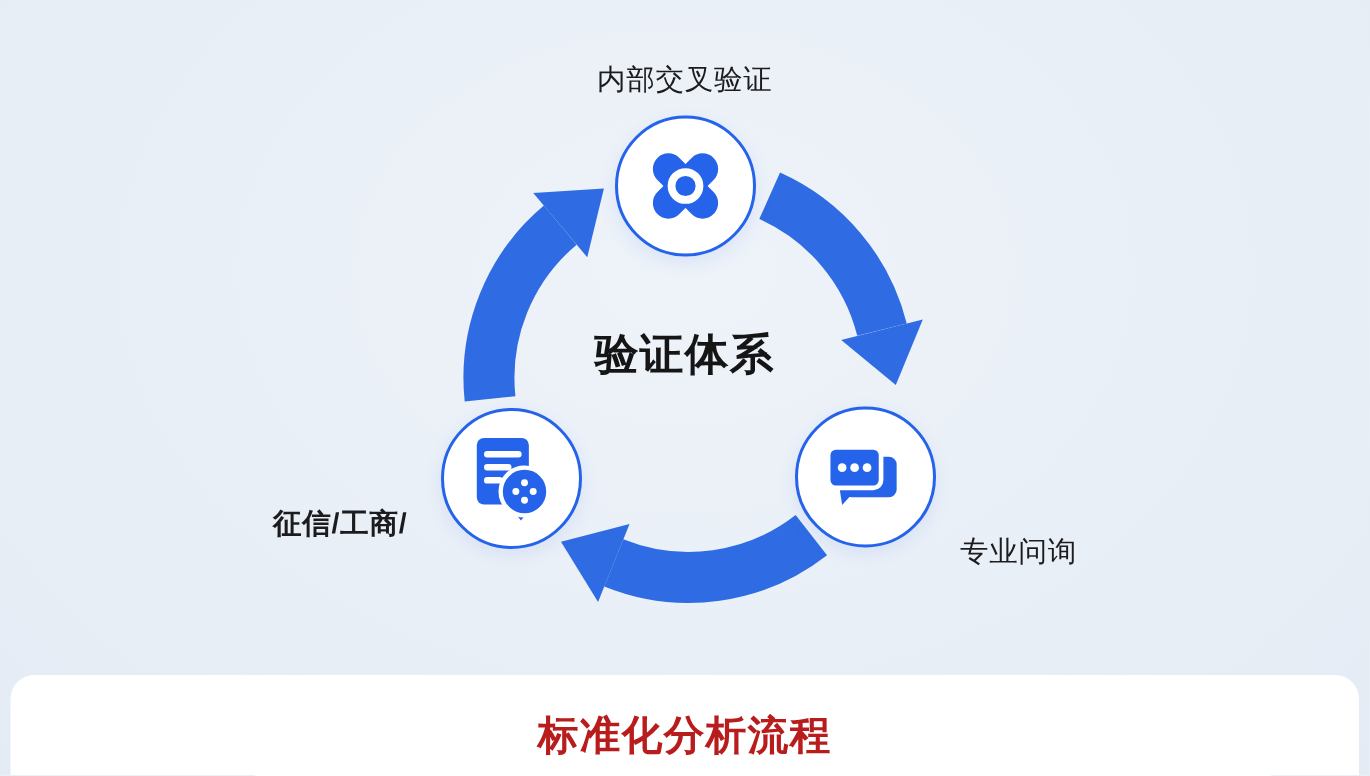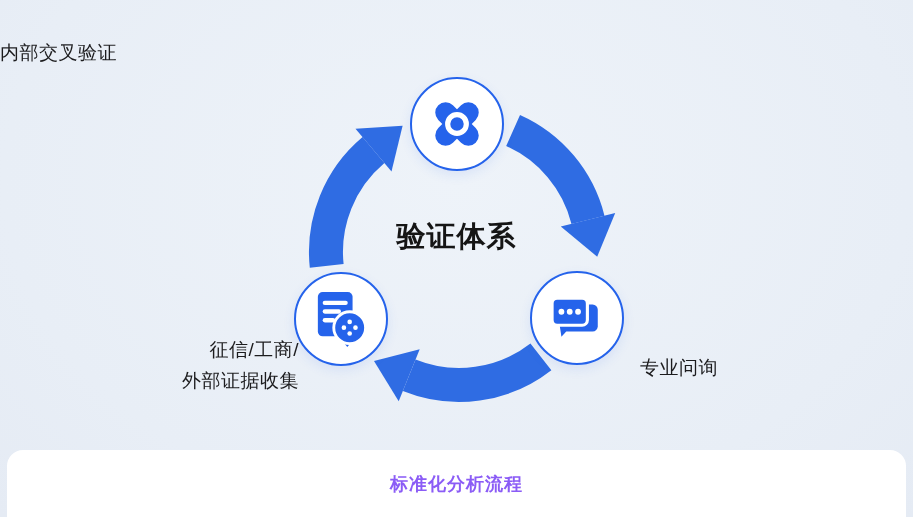--- a/index.html
+++ b/index.html
@@ -34,22 +34,22 @@
   .node-bright { left: 530px; top: 271px; }
 
   .label {
     position: absolute;
     font-size: 19px;
     font-weight: 500;
     color: #1C1C1E;
     letter-spacing: 0.5px;
     white-space: nowrap;
   }
-  .label-top    { left: 0; top: 40px; width: 100%; text-align: left; }
-  .label-bleft  { left: 182px; top: 334px; line-height: 31px; text-align: right; }
+  .label-top    { left: 0; top: 40px; width: 100%; text-align: center; }
+  .label-bleft  { left: 182px; top: 334px; line-height: 31px; text-align: left; font-weight: bold; }
   .label-bright { left: 640px; top: 355px; }
 
   .center-title {
     position: absolute;
     left: 0; top: 217px; width: 100%;
     text-align: center;
     font-size: 29px;
     font-weight: 700;
     color: #151515;
     letter-spacing: 1px;
@@ -57,23 +57,23 @@
   .footer-card {
     position: absolute;
     left: 7px; top: 450px;
     width: 899px; height: 67px;
     background: #FFFFFF;
     border-radius: 16px 16px 0 0;
   }
   .footer-title {
     margin-top: 22px;
     text-align: center;
-    font-size: 18px;
+    font-size: 27px;
     font-weight: 700;
-    color: #8b5cf6;
+    color: #b91c1c;
     letter-spacing: 1px;
   }
 </style>
 </head>
 <body>
 
 <div class="stage">
 
   <svg class="arrows-svg" viewBox="0 0 913 517" xmlns="http://www.w3.org/2000/svg">
     <g fill="#2F6CE3" stroke="none">
@@ -124,21 +124,20 @@
       <circle cx="27" cy="17" r="2.8" fill="#FFFFFF"></circle>
     </svg>
   </div>
 
   <div class="label label-top">内部交叉验证</div>
 
   <div class="center-title">验证体系</div>
 
   <div class="label label-bleft">
     <div>征信/工商/</div>
-    <div>外部证据收集</div>
   </div>
 
   <div class="label label-bright">专业问询</div>
 
   <div class="footer-card">
     <div class="footer-title">标准化分析流程</div>
   </div>
 
 </div>
 

